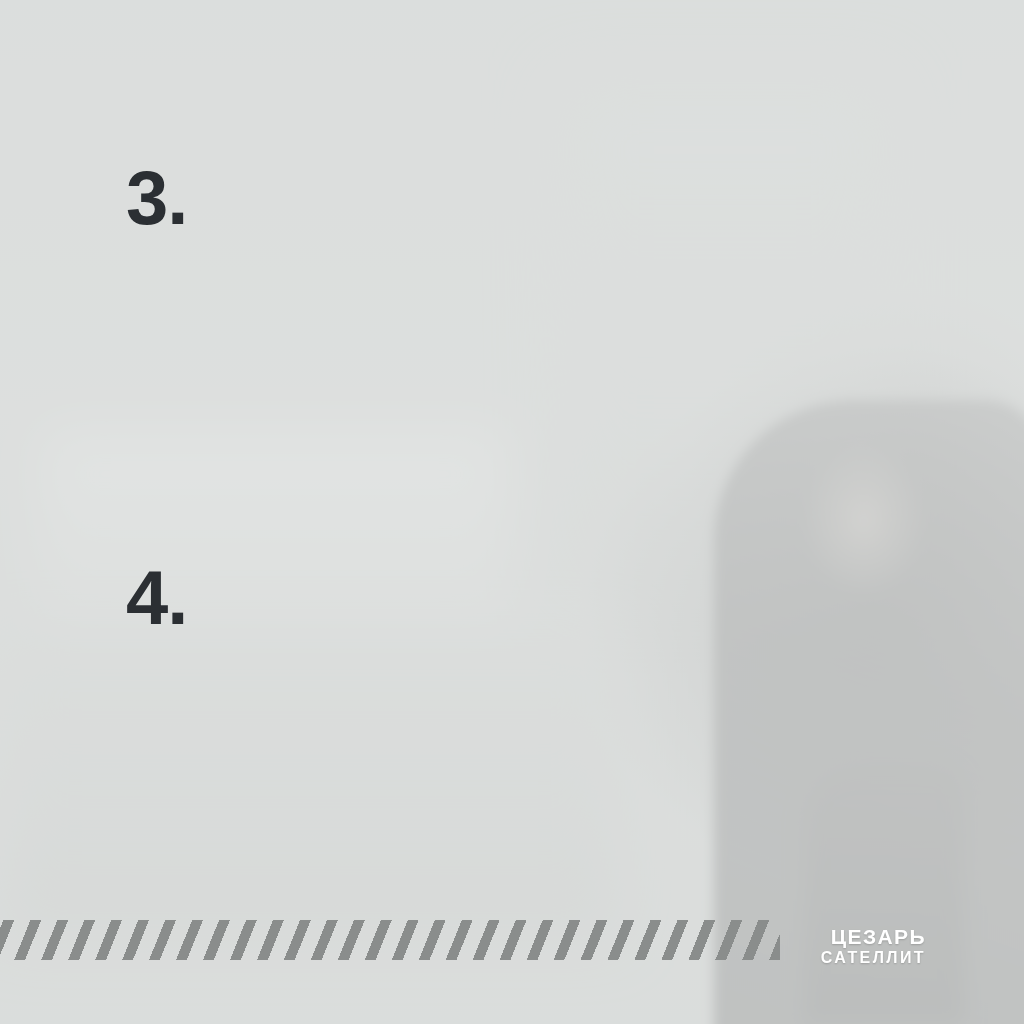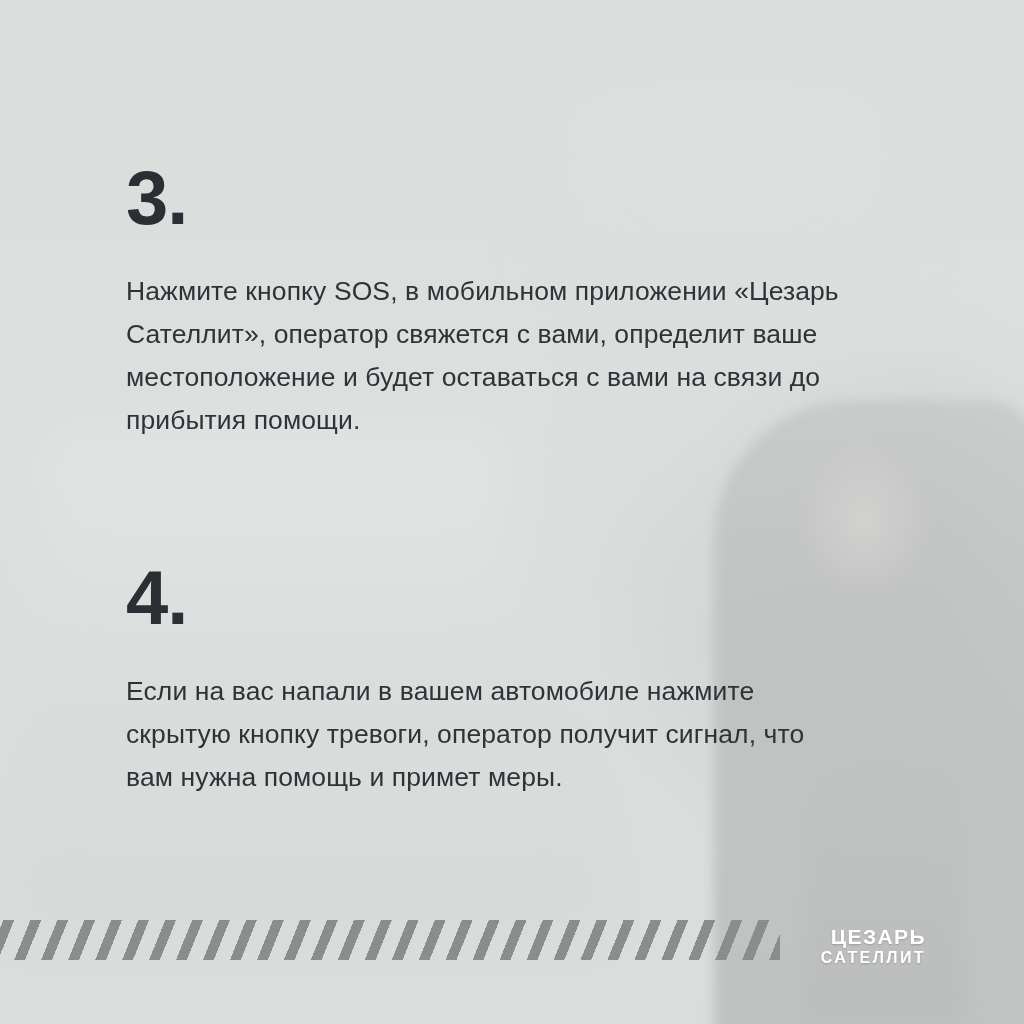--- a/index.html
+++ b/index.html
@@ -157,26 +157,24 @@
     <div class="bg-blur-2"></div>
     <div class="bg-figure"></div>
     <div class="bg-figure-arm"></div>
   </div>
   <div class="veil"></div>
 
   <div class="content">
 
     <div class="block block-3">
       <div class="step-number">3.</div>
-      <p class="step-text">Нажмите кнопку SOS, в мобильном приложении «Цезарь Сателлит», оператор свяжется с вами, определит ваше местоположение и будет оставаться с вами на связи до прибытия помощи.</p>
     </div>
 
     <div class="block block-4">
       <div class="step-number">4.</div>
-      <p class="step-text">Если на вас напали в вашем автомобиле нажмите скрытую кнопку тревоги, оператор получит сигнал, что вам нужна помощь и примет меры.</p>
     </div>
 
     <div class="stripe-band"></div>
 
     <div class="logo">
       <span class="logo-line">ЦЕЗАРЬ</span>
       <span class="logo-line second">САТЕЛЛИТ</span>
     </div>
 
   </div>

